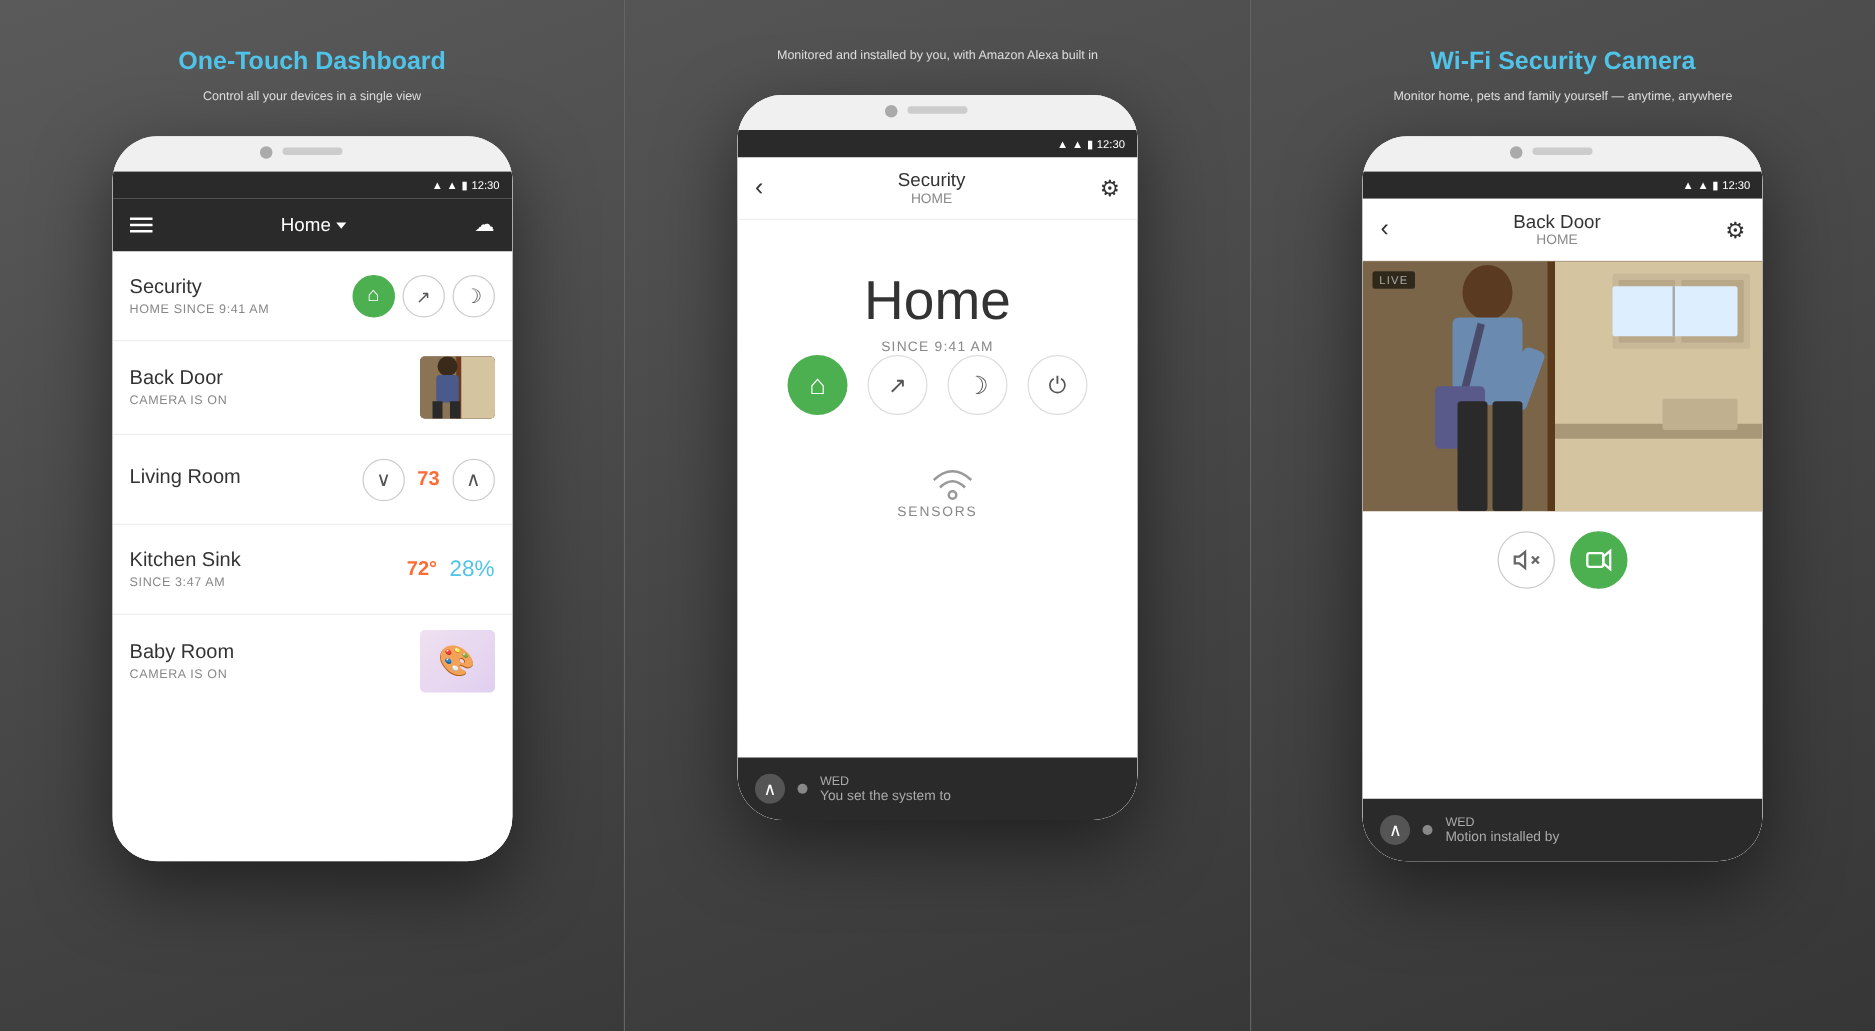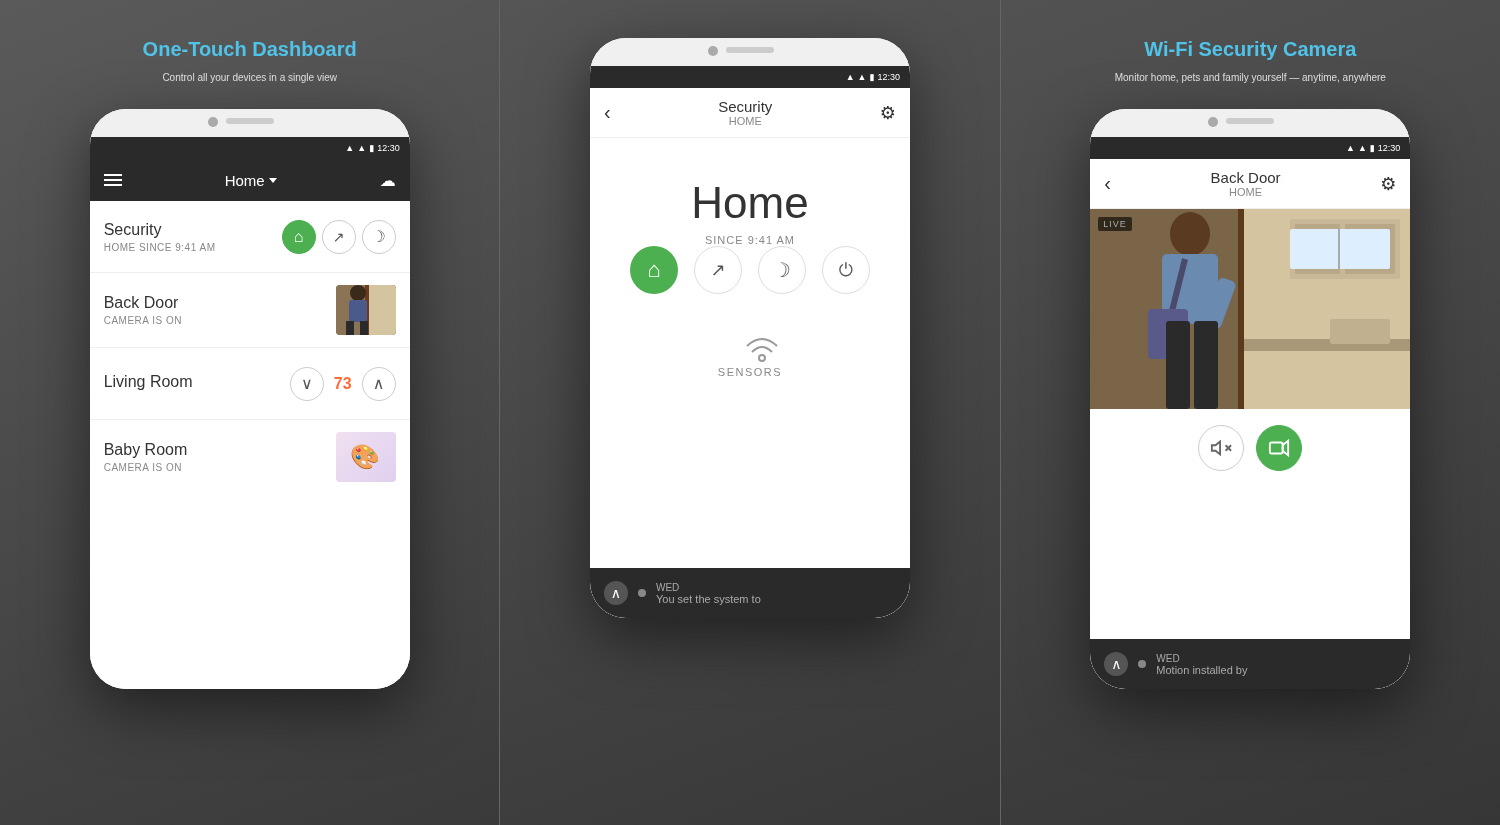--- a/index.html
+++ b/index.html
@@ -503,36 +503,47 @@
             <div class="device-name">Living Room</div>
             <div class="device-status"></div>
           </div>
           <div class="temp-display">
             <div class="btn-circle" style="font-size:16px;">∨</div>
             <span class="temp-value">73</span>
             <div class="btn-circle" style="font-size:16px;">∧</div>
           </div>
         </div>
 
+        <div class="device-item">
+          <div>
+            <div class="device-name">Kitchen Sink</div>
+            <div class="device-status">SINCE 3:47 AM</div>
+          </div>
+          <div class="temp-display">
+            <span class="temp-value">72°</span>
+            <span class="humidity-value">28%</span>
+          </div>
+        </div>
 
         <div class="device-item" style="border-bottom:none;">
           <div>
             <div class="device-name">Baby Room</div>
             <div class="device-status">CAMERA IS ON</div>
           </div>
           <div class="baby-thumb">🎨</div>
         </div>
       </div>
     </div>
   </div>
 </div>
 
 <div class="panel-divider"></div>
 
 <div class="panel panel-mid">
+  <div class="panel-subtitle">Monitored and installed by you, with Amazon Alexa built in</div>
 
   <div class="phone">
     <div class="phone-camera"></div>
     <div class="phone-speaker"></div>
     <div class="phone-screen">
 
       <div class="status-bar">
         <div class="status-icons">
           <span>▲</span>
           <span>▲</span>

